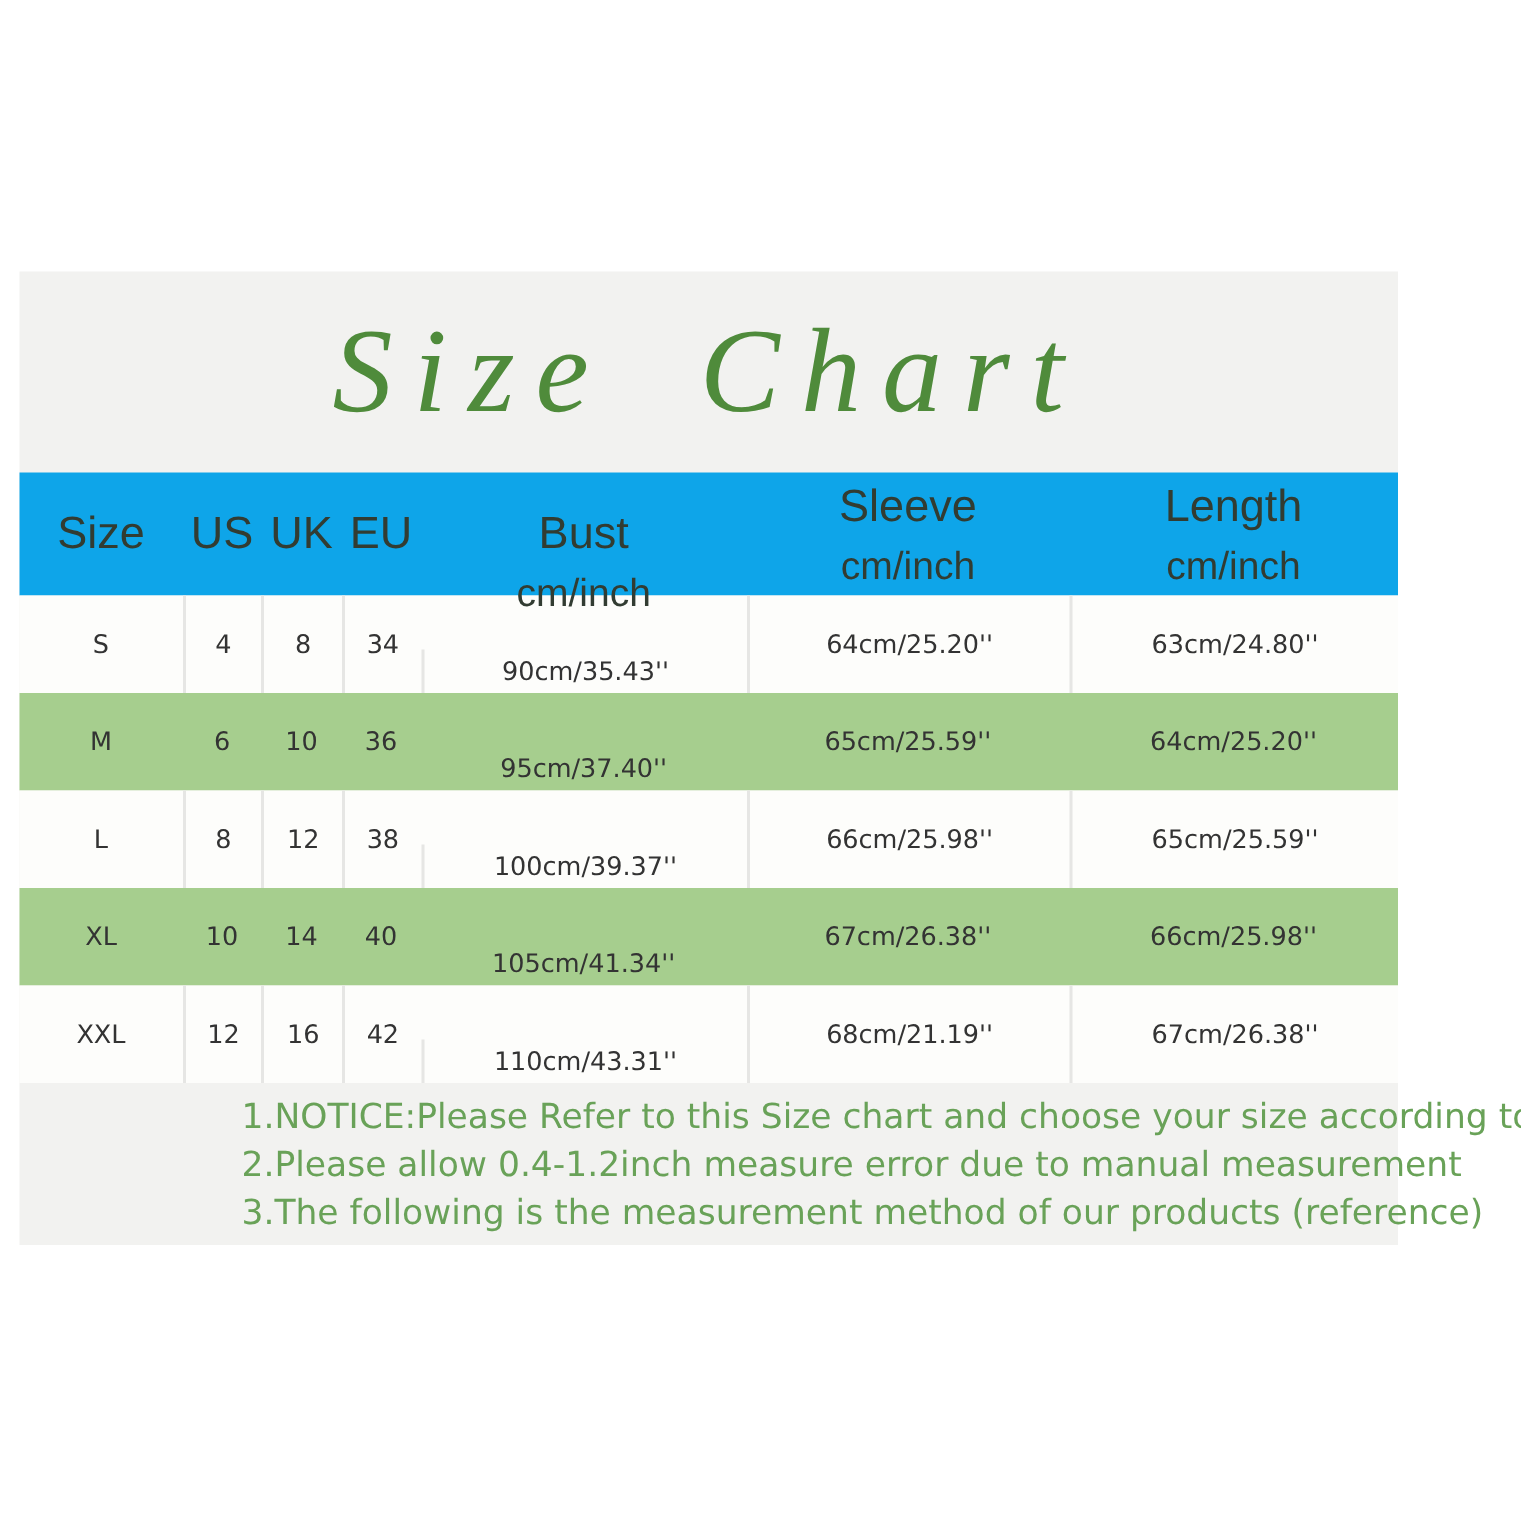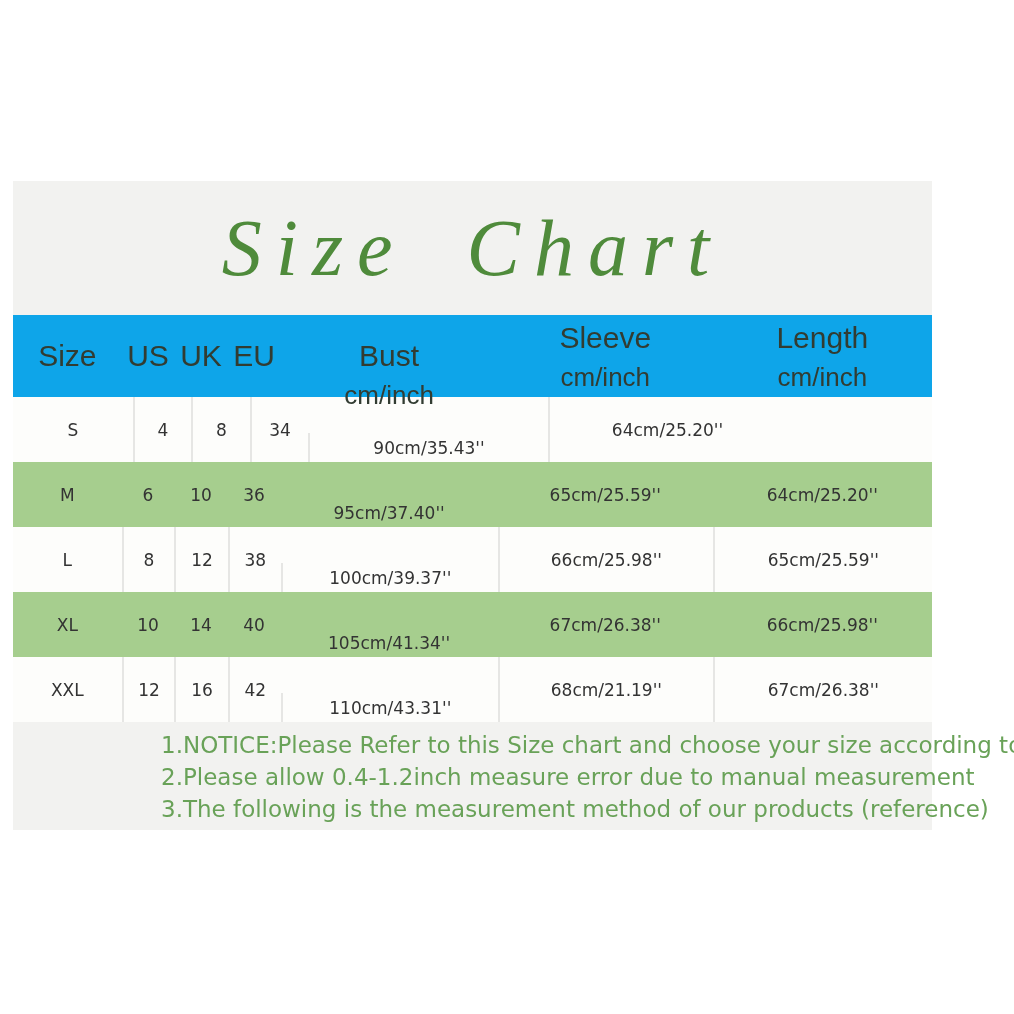--- a/index.html
+++ b/index.html
@@ -126,20 +126,21 @@
   </div>
 
   <div id="table-rows">
       <div class="trow white">
         <div class="tcell c0">S</div>
         <div class="tcell c1">4</div>
         <div class="tcell c2">8</div>
         <div class="tcell c3">34</div>
         <div class="tcell c4">90cm/35.43''</div>
         <div class="tcell c5">64cm/25.20''</div>
+        <div class="tcell c6">63cm/24.80''</div>
       </div>
       <div class="trow green">
         <div class="tcell c0">M</div>
         <div class="tcell c1">6</div>
         <div class="tcell c2">10</div>
         <div class="tcell c3">36</div>
         <div class="tcell c4">95cm/37.40''</div>
         <div class="tcell c5">65cm/25.59''</div>
         <div class="tcell c6">64cm/25.20''</div>
       </div>

